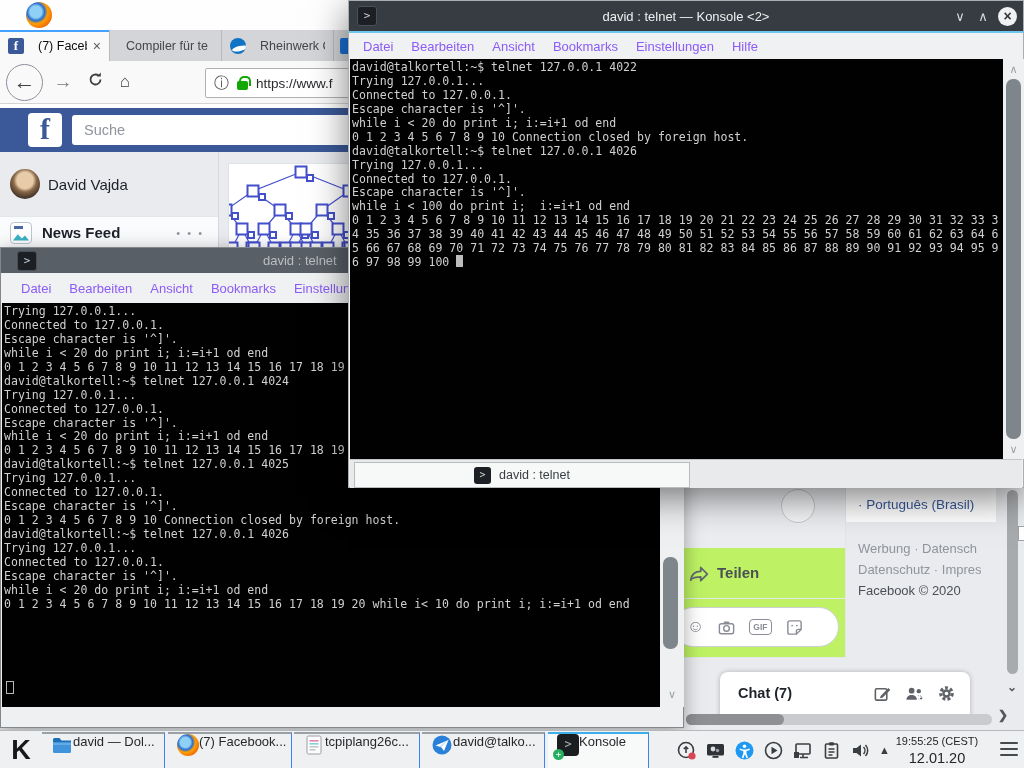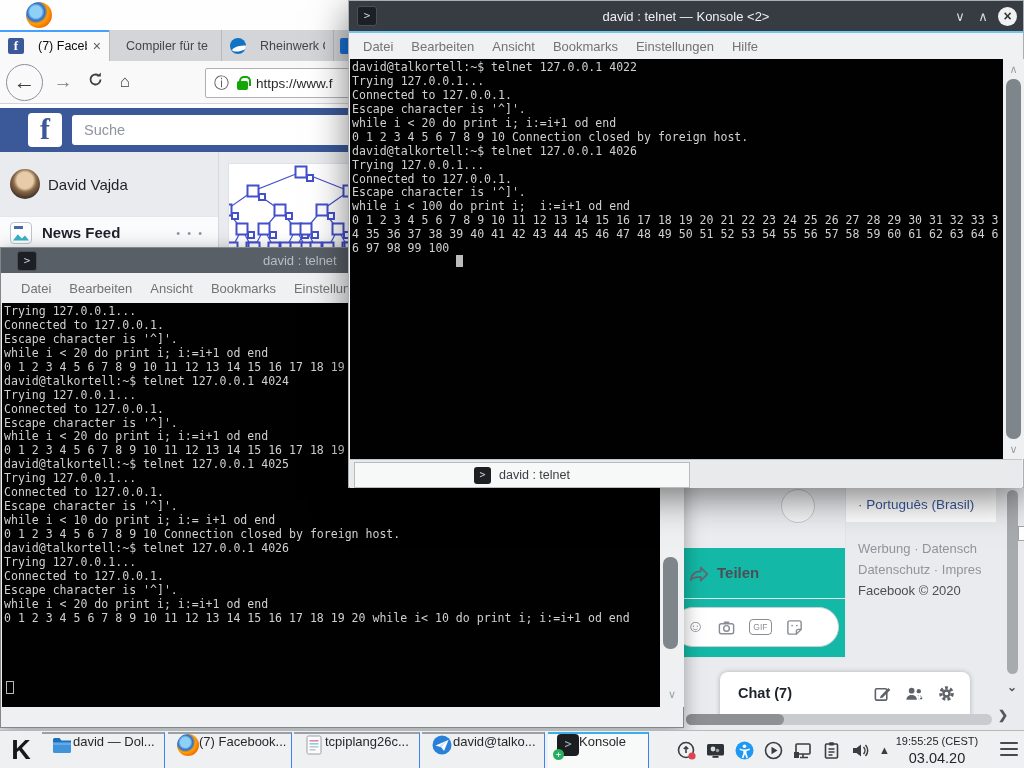--- a/index.html
+++ b/index.html
@@ -47,28 +47,28 @@
   .nf-icon::before { content:""; position:absolute; left:3px; top:3px; width:9px; height:3px; background:#4a67a8; }
   .nf-icon::after { content:""; position:absolute; left:2px; bottom:2px; width:16px; height:7px; background:#39b3c6; clip-path:polygon(0 100%, 30% 10%, 55% 70%, 75% 30%, 100% 100%); }
   .nf-label { font-size:15px; font-weight:bold; color:#1d2129; }
   .nf-dots { position:absolute; right:14px; color:#90949c; font-size:11px; letter-spacing:2px; }
   .fb-vline { position:absolute; left:218px; top:152px; width:1px; height:96px; background:#d5d8dc; }
   .fb-card { position:absolute; left:228px; top:163px; width:430px; height:340px; background:#fff; border:1px solid #dfe2e6; overflow:hidden; }
   #fractal rect { fill:#fff; stroke:#4450cb; stroke-width:2; }
   #fractal line { stroke:#4450cb; stroke-width:1.2; }
 
   
-  .fb-postcard { position:absolute; left:666px; top:470px; width:180px; height:188px; background:#14b8a6; border:1px solid #e2e5e9; }
+  .fb-postcard { position:absolute; left:666px; top:470px; width:180px; height:188px; background:#bef264; border:1px solid #e2e5e9; }
   .pc-gray { position:absolute; left:0; top:0; right:0; height:77px; background:#ebedf0; }
   .pc-circle { position:absolute; left:114px; top:18px; width:34px; height:34px; border-radius:50%; background:#f5f6f7; border:1px solid #c5c9cd; }
   .pc-share { position:absolute; left:0; top:77px; right:0; height:51px; border-bottom:1px solid #e4e6e9; }
   .share-label { position:absolute; left:50px; top:16px; font-size:15px; font-weight:bold; color:#4b4f56; }
   .pc-pill { position:absolute; left:6px; top:136px; width:166px; height:40px; border:1px solid #ccd0d5; border-radius:20px; background:#fff; display:flex; align-items:center; }
   .pill-ic { color:#8a8d96; font-size:17px; margin-left:13px; }
-  .gif-badge { margin-left:13px; font-size:8.5px; font-weight:normal; color:#8a8d96; border:1.5px solid #8a8d96; border-radius:4px; padding:2px 3px; }
+  .gif-badge { margin-left:13px; font-size:8.5px; font-weight:bold; color:#8a8d96; border:1.5px solid #8a8d96; border-radius:4px; padding:2px 3px; }
   .fb-langcard { position:absolute; left:846px; top:458px; width:150px; height:64px; background:#fff; }
   .fb-langlink { position:absolute; left:12px; bottom:10px; font-size:13.5px; color:#385898; white-space:nowrap; }
   .fb-footer { position:absolute; left:858px; top:538px; width:150px; overflow:hidden; }
   .fb-footer div { font-size:13px; line-height:21px; color:#90949c; white-space:nowrap; }
   .fb-footer div:last-child { color:#4b4f56; }
   .fb-chatbar { position:absolute; left:720px; top:672px; width:250px; height:46px; background:#fff; border-radius:8px 8px 0 0; box-shadow:0 0 5px rgba(0,0,0,.25); }
   .chat-label { position:absolute; left:18px; top:13px; font-size:14.5px; font-weight:bold; color:#1d2129; }
   .chat-icons { position:absolute; right:14px; top:12px; display:flex; gap:13px; }
   .fb-hscroll { position:absolute; left:686px; top:714px; width:306px; height:11px; background:#c9cbce; border-radius:6px; }
   .fb-hthumb { position:absolute; left:0; top:0; width:98px; height:11px; background:#8e9093; border-radius:6px; }
@@ -89,21 +89,21 @@
   .back  .title-text { position:absolute; left:262px; color:#b9bec3; }
   .k-ico { width:20px; height:20px; background:#1c1f23; border:1px solid #4a5057; border-radius:3px; color:#cfd4d8; font-size:11px; line-height:18px; text-align:center; font-family:"DejaVu Sans Mono", monospace; }
   .front .k-ico { position:absolute; left:8px; top:5px; }
   .back  .k-ico { position:absolute; left:16px; top:2.5px; }
   .winbtns { position:absolute; right:6px; top:0; height:30px; display:flex; align-items:center; gap:7px; }
   .wbtn { color:#d7dadd; font-size:13px; width:16px; text-align:center; }
   .wclose { width:19px; height:19px; background:#f0f1f2; border-radius:50%; color:#31363b; font-size:14px; font-weight:bold; line-height:18px; text-align:center; }
   .menubar { position:absolute; left:1px; right:1px; background:#f0f1f2; display:flex; align-items:center; }
   .front .menubar { top:32px; height:26px; }
   .back  .menubar { top:25px; height:30px; }
-  .menu-item { font-size:13px; color:#737373; padding:0 9px; }
+  .menu-item { font-size:13px; color:#8b5cf6; padding:0 9px; }
   .terminal { position:absolute; background:#010101; overflow:hidden; font-family:"DejaVu Sans Mono", monospace; font-size:11.55px; color:#d0d0d0; padding:1px 0 0 2px; }
   .front .terminal { left:1px; top:58px; width:653px; height:400px; }
   .back  .terminal { left:1px; top:55px; width:658px; height:404px; }
   .term-line { height:13.95px; white-space:pre; }
   .cursor-block { position:absolute; width:7px; height:12px; background:#bcbcbc; }
   .cursor-hollow { position:absolute; width:8px; height:13px; border:1px solid #b8b8b8; }
   .kscroll { position:absolute; background:#eef0f1; }
   .front .kscroll { left:654px; top:58px; width:21px; height:400px; }
   .back  .kscroll { left:659px; top:55px; width:24px; height:404px; }
   .kthumb { position:absolute; background:#7e868c; border-radius:7px; }
@@ -379,21 +379,20 @@
         <div class="term-line">david@talkortell:~$ telnet 127.0.0.1 4024</div>
         <div class="term-line">Trying 127.0.0.1...</div>
         <div class="term-line">Connected to 127.0.0.1.</div>
         <div class="term-line">Escape character is '^]'.</div>
         <div class="term-line">while i &lt; 20 do print i; i:=i+1 od end</div>
         <div class="term-line">0 1 2 3 4 5 6 7 8 9 10 11 12 13 14 15 16 17 18 19 20 Connection closed by foreign host.</div>
         <div class="term-line">david@talkortell:~$ telnet 127.0.0.1 4025</div>
         <div class="term-line">Trying 127.0.0.1...</div>
         <div class="term-line">Connected to 127.0.0.1.</div>
         <div class="term-line">Escape character is '^]'.</div>
-        <div class="term-line">while i &lt; 10 do print i; i:= i+1 od end</div>
         <div class="term-line">0 1 2 3 4 5 6 7 8 9 10 Connection closed by foreign host.</div>
         <div class="term-line">david@talkortell:~$ telnet 127.0.0.1 4026</div>
         <div class="term-line">Trying 127.0.0.1...</div>
         <div class="term-line">Connected to 127.0.0.1.</div>
         <div class="term-line">Escape character is '^]'.</div>
         <div class="term-line">while i &lt; 20 do print i; i:=i+1 od end</div>
         <div class="term-line">0 1 2 3 4 5 6 7 8 9 10 11 12 13 14 15 16 17 18 19 20 while i&lt; 10 do print i; i:=i+1 od end</div>
         <div class="term-line"></div>
         <div class="term-line"></div>
         <div class="term-line"></div>
@@ -433,20 +432,21 @@
         <div class="term-line">Escape character is '^]'.</div>
         <div class="term-line">while i &lt; 20 do print i; i:=i+1 od end</div>
         <div class="term-line">0 1 2 3 4 5 6 7 8 9 10 Connection closed by foreign host.</div>
         <div class="term-line">david@talkortell:~$ telnet 127.0.0.1 4026</div>
         <div class="term-line">Trying 127.0.0.1...</div>
         <div class="term-line">Connected to 127.0.0.1.</div>
         <div class="term-line">Escape character is '^]'.</div>
         <div class="term-line">while i &lt; 100 do print i;  i:=i+1 od end</div>
         <div class="term-line">0 1 2 3 4 5 6 7 8 9 10 11 12 13 14 15 16 17 18 19 20 21 22 23 24 25 26 27 28 29 30 31 32 33 3</div>
         <div class="term-line">4 35 36 37 38 39 40 41 42 43 44 45 46 47 48 49 50 51 52 53 54 55 56 57 58 59 60 61 62 63 64 6</div>
+        <div class="term-line">5 66 67 68 69 70 71 72 73 74 75 76 77 78 79 80 81 82 83 84 85 86 87 88 89 90 91 92 93 94 95 9</div>
         <div class="term-line">6 97 98 99 100 </div>
       </div>
     <div class="cursor-block" style="left: 107px; top: 254px;"></div>
     <div class="kscroll">
       <div class="karrow" style="top:4px">∧</div>
       <div class="kthumb" style="left:3px;top:20px;width:15px;height:360px"></div>
       <div class="karrow" style="bottom:3px">∨</div>
     </div>
     <div class="ktabbar">
       <div class="ktab">
@@ -533,21 +533,21 @@
       </svg>
       <svg class="tray-ic" viewBox="0 0 21 21">
         <path d="M3 8h3.5L11 4.5v12L6.5 13H3z" fill="#3a3e42"></path>
         <path d="M13.5 7a5 5 0 0 1 0 7M15.5 5a8 8 0 0 1 0 11" fill="none" stroke="#3a3e42" stroke-width="1.5"></path>
       </svg>
       <span class="caret-up">▲</span>
     </div>
 
     <div class="clock">
       <div class="t">19:55:25 (CEST)</div>
-      <div class="d">03.04.20</div>
+      <div class="d">12.01.20</div>
     </div>
 
     <div class="hamburger">
         <div></div>
         <div></div>
         <div></div>
       </div>
   </div>
 
 </div>

